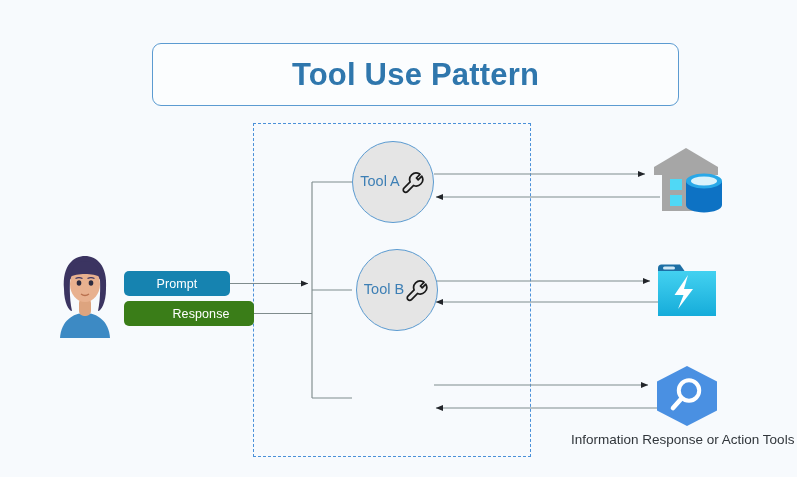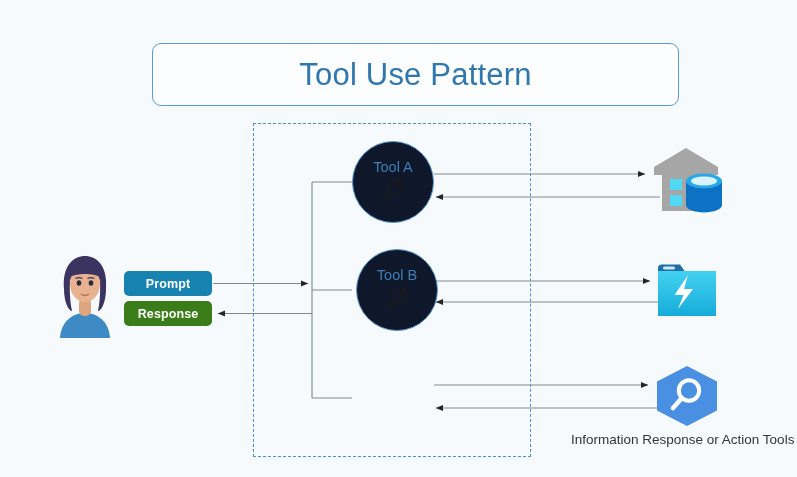--- a/index.html
+++ b/index.html
@@ -40,21 +40,21 @@
     border: 1.4px solid #5b9bd1;
     border-radius: 9px;
     background: #fbfdfe;
     display: flex;
     align-items: center;
     justify-content: center;
   }
   .title-text {
     color: #2f77ad;
     font-size: 31px;
-    font-weight: 400;
+    font-weight: 700;
     letter-spacing: 0.2px;
     white-space: nowrap;
   }
 
   
   .dashed-box {
     position: absolute;
     left: 253px;
     top: 123px;
     width: 278px;
@@ -65,61 +65,62 @@
   }
 
   
   .tool-node {
     position: absolute;
     width: 82px;
     height: 82px;
     box-sizing: border-box;
     border: 1.4px solid #5b9bd1;
     border-radius: 50%;
-    background: #0f172a;
+    background: #e5e5e5;
     display: flex;
-    flex-direction: column;
+    flex-direction: row;
     align-items: center;
     justify-content: center;
   }
   .tool-label {
     color: #3d7fb5;
     font-size: 14.5px;
     font-weight: 500;
     line-height: 1;
     margin-bottom: 1px;
   }
   .tool-icon {
     width: 26px;
     height: 26px;
     margin-top: 3px;
   }
 
   
   .chip {
     position: absolute;
     left: 124px;
-    width: 88px;
+    width: 106px;
     height: 25px;
     border-radius: 5px;
     display: flex;
     align-items: center;
     justify-content: center;
     color: #ffffff;
     font-size: 12.5px;
-    font-weight: 700;
+    font-weight: 400;
     letter-spacing: 0.1px;
   }
   .chip-prompt {
     top: 271px;
     background: #1683b0;
   }
   .chip-response {
     top: 301px;
     background: #3a7d18;
+    padding-left: 24px;
   }
 
   
   .avatar {
     position: absolute;
     left: 56px;
     top: 253px;
     width: 58px;
     height: 85px;
   }

